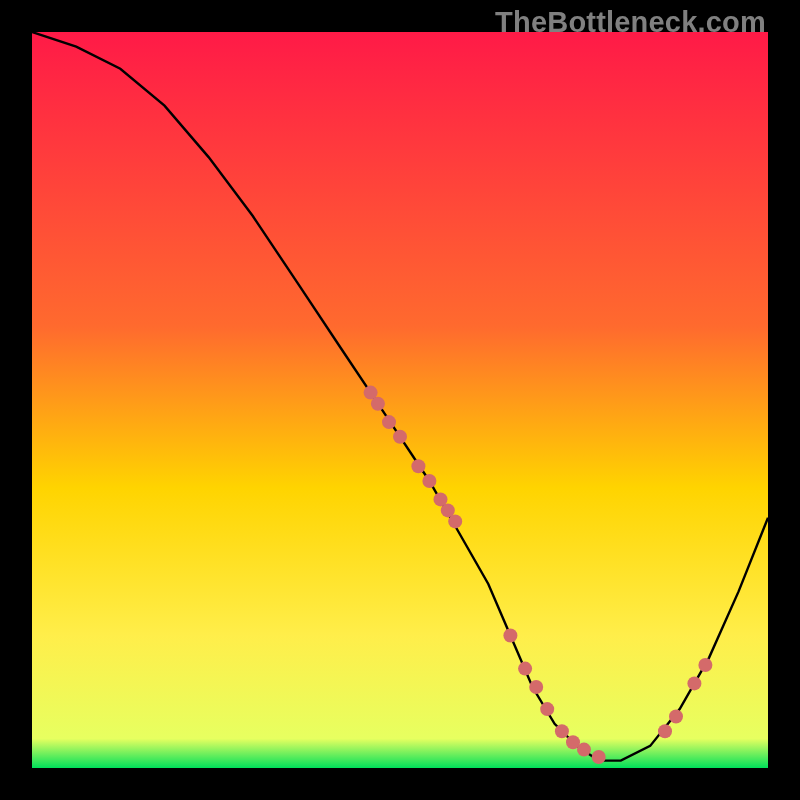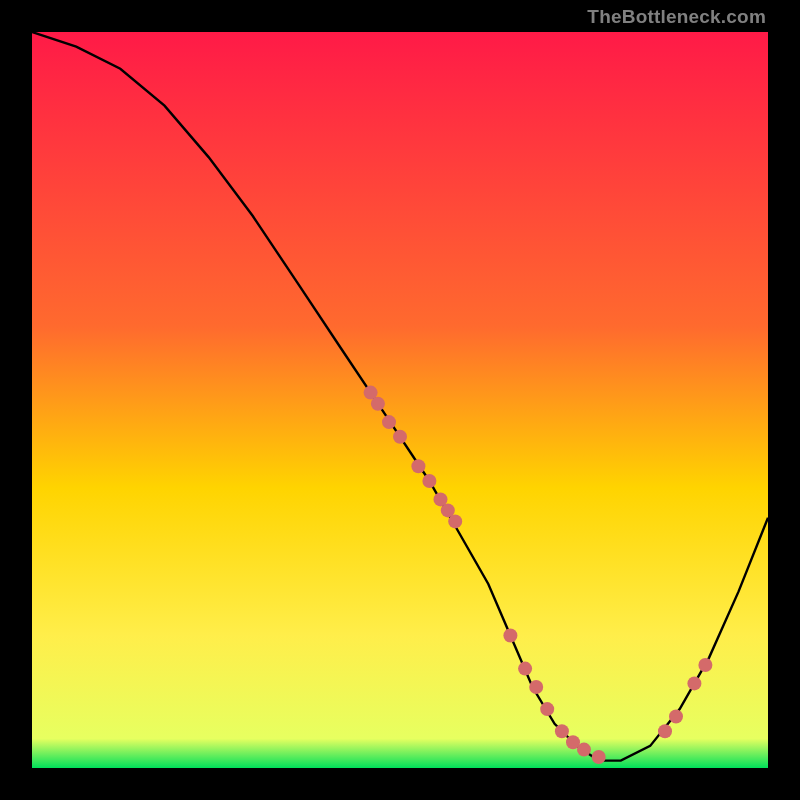--- a/index.html
+++ b/index.html
@@ -16,21 +16,21 @@
     left: 32px;
     top: 32px;
     width: 736px;
     height: 736px;
     background: #000;
   }
   .watermark {
     position: absolute;
     top: 6px;
     right: 34px;
-    font-size: 19px;
+    font-size: 29px;
     font-weight: 600;
     color: #808080;
     letter-spacing: 0.2px;
   }
   svg {
     position: absolute;
     left: 32px;
     top: 32px;
     width: 736px;
     height: 736px;

